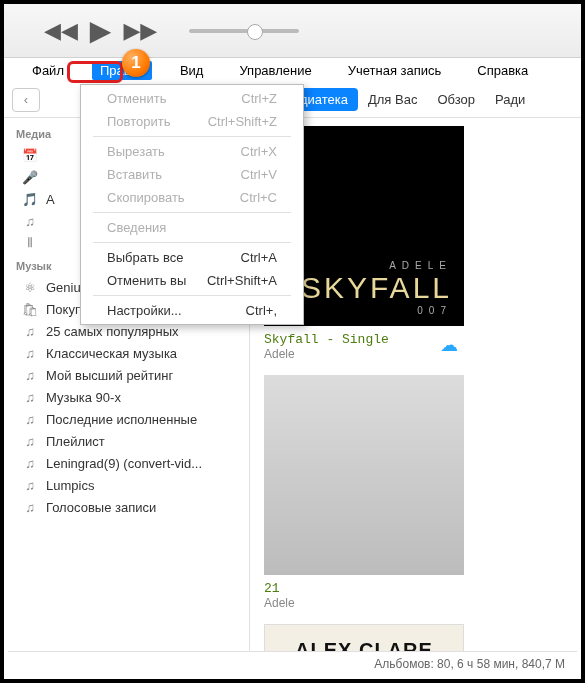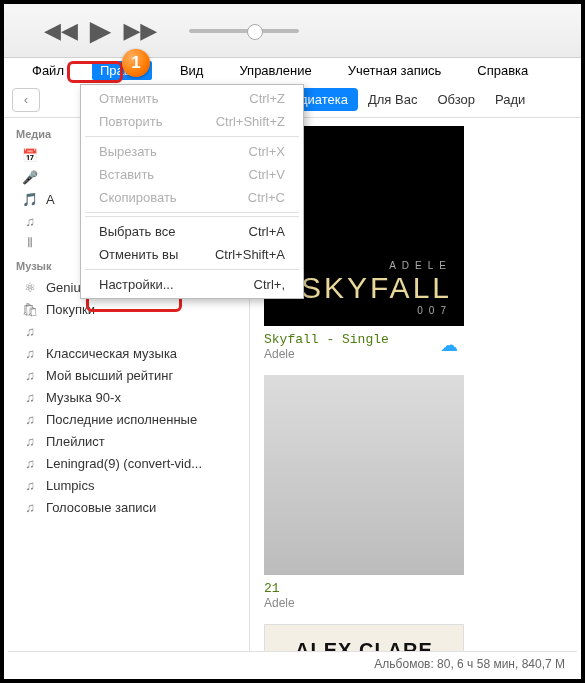--- a/index.html
+++ b/index.html
@@ -27,21 +27,21 @@
 
   
   .main { display:flex; height: calc(100% - 54px - 24px - 36px - 28px); }
   .sidebar { width: 246px; border-right:1px solid #e0e0e0; overflow:hidden; padding-top:4px; }
   .sb-header { font-size:11px; font-weight:600; color:#888; padding:6px 12px 4px; }
   .sb-item { display:flex; align-items:center; gap:8px; padding:3px 12px 3px 18px; font-size:13px; color:#333; cursor:pointer; white-space:nowrap; overflow:hidden; text-overflow:ellipsis; }
   .sb-item::before { color:#888; width:16px; display:inline-block; text-align:center; }
   .sb-icon { width:16px; height:16px; display:inline-flex; align-items:center; justify-content:center; color:#888; font-size:13px; }
 
   
-  .dropdown { position:absolute; top:80px; left:76px; width:224px; background:#fff; border:1px solid #bcbcbc; box-shadow: 3px 3px 8px rgba(0,0,0,0.25); z-index:50; padding:2px 4px; }
+  .dropdown { position:absolute; top:80px; left:76px; width:224px; background:#fff; border:1px solid #bcbcbc; box-shadow: 3px 3px 8px rgba(0,0,0,0.25); z-index:50; padding:2px 12px; }
   .dd-item { display:flex; justify-content:space-between; padding:4px 14px; font-size:13px; color:#333; cursor:pointer; }
   .dd-item.disabled { color:#b0b0b0; }
   .dd-sep { height:1px; background:#e0e0e0; margin:3px 0; }
 
   
   .callout-active { position:absolute; border:3px solid #e02020; border-radius:6px; pointer-events:none; }
   .callout-num { position:absolute; width:28px; height:28px; background:radial-gradient(circle at 35% 30%, #ffb060, #ff7a00 60%, #d35400); border-radius:50%; color:#fff; font-weight:700; font-size:17px; display:flex; align-items:center; justify-content:center; box-shadow:0 1px 3px rgba(0,0,0,0.4); pointer-events:none; }
 
   
   .content { flex:1; overflow:hidden; padding:8px 15px 0 14px; }
@@ -123,20 +123,21 @@
         <div class="sb-item">
           <span class="sb-icon">⚛</span>
           <span>Genius</span>
         </div>
         <div class="sb-item">
           <span class="sb-icon">🛍</span>
           <span>Покупки</span>
         </div>
         <div class="sb-item">
           <span class="sb-icon">♫</span>
+          <span>25 самых популярных</span>
         </div>
         <div class="sb-item">
           <span class="sb-icon">♫</span>
           <span>Классическая музыка</span>
         </div>
         <div class="sb-item">
           <span class="sb-icon">♫</span>
           <span>Мой высший рейтинг</span>
         </div>
         <div class="sb-item">
@@ -208,20 +209,24 @@
     </div>
   <div class="dd-item disabled">
       <span>Вставить</span>
       <span>Ctrl+V</span>
     </div>
   <div class="dd-item disabled">
       <span>Скопировать</span>
       <span>Ctrl+C</span>
     </div>
   <div class="dd-sep"></div>
+  <div class="dd-item disabled">
+      <span>Сведения</span>
+      <span></span>
+    </div>
   <div class="dd-sep"></div>
   <div class="dd-item">
       <span>Выбрать все</span>
       <span>Ctrl+A</span>
     </div>
   <div class="dd-item">
       <span>Отменить вы</span>
       <span>Ctrl+Shift+A</span>
     </div>
   <div class="dd-sep"></div>

